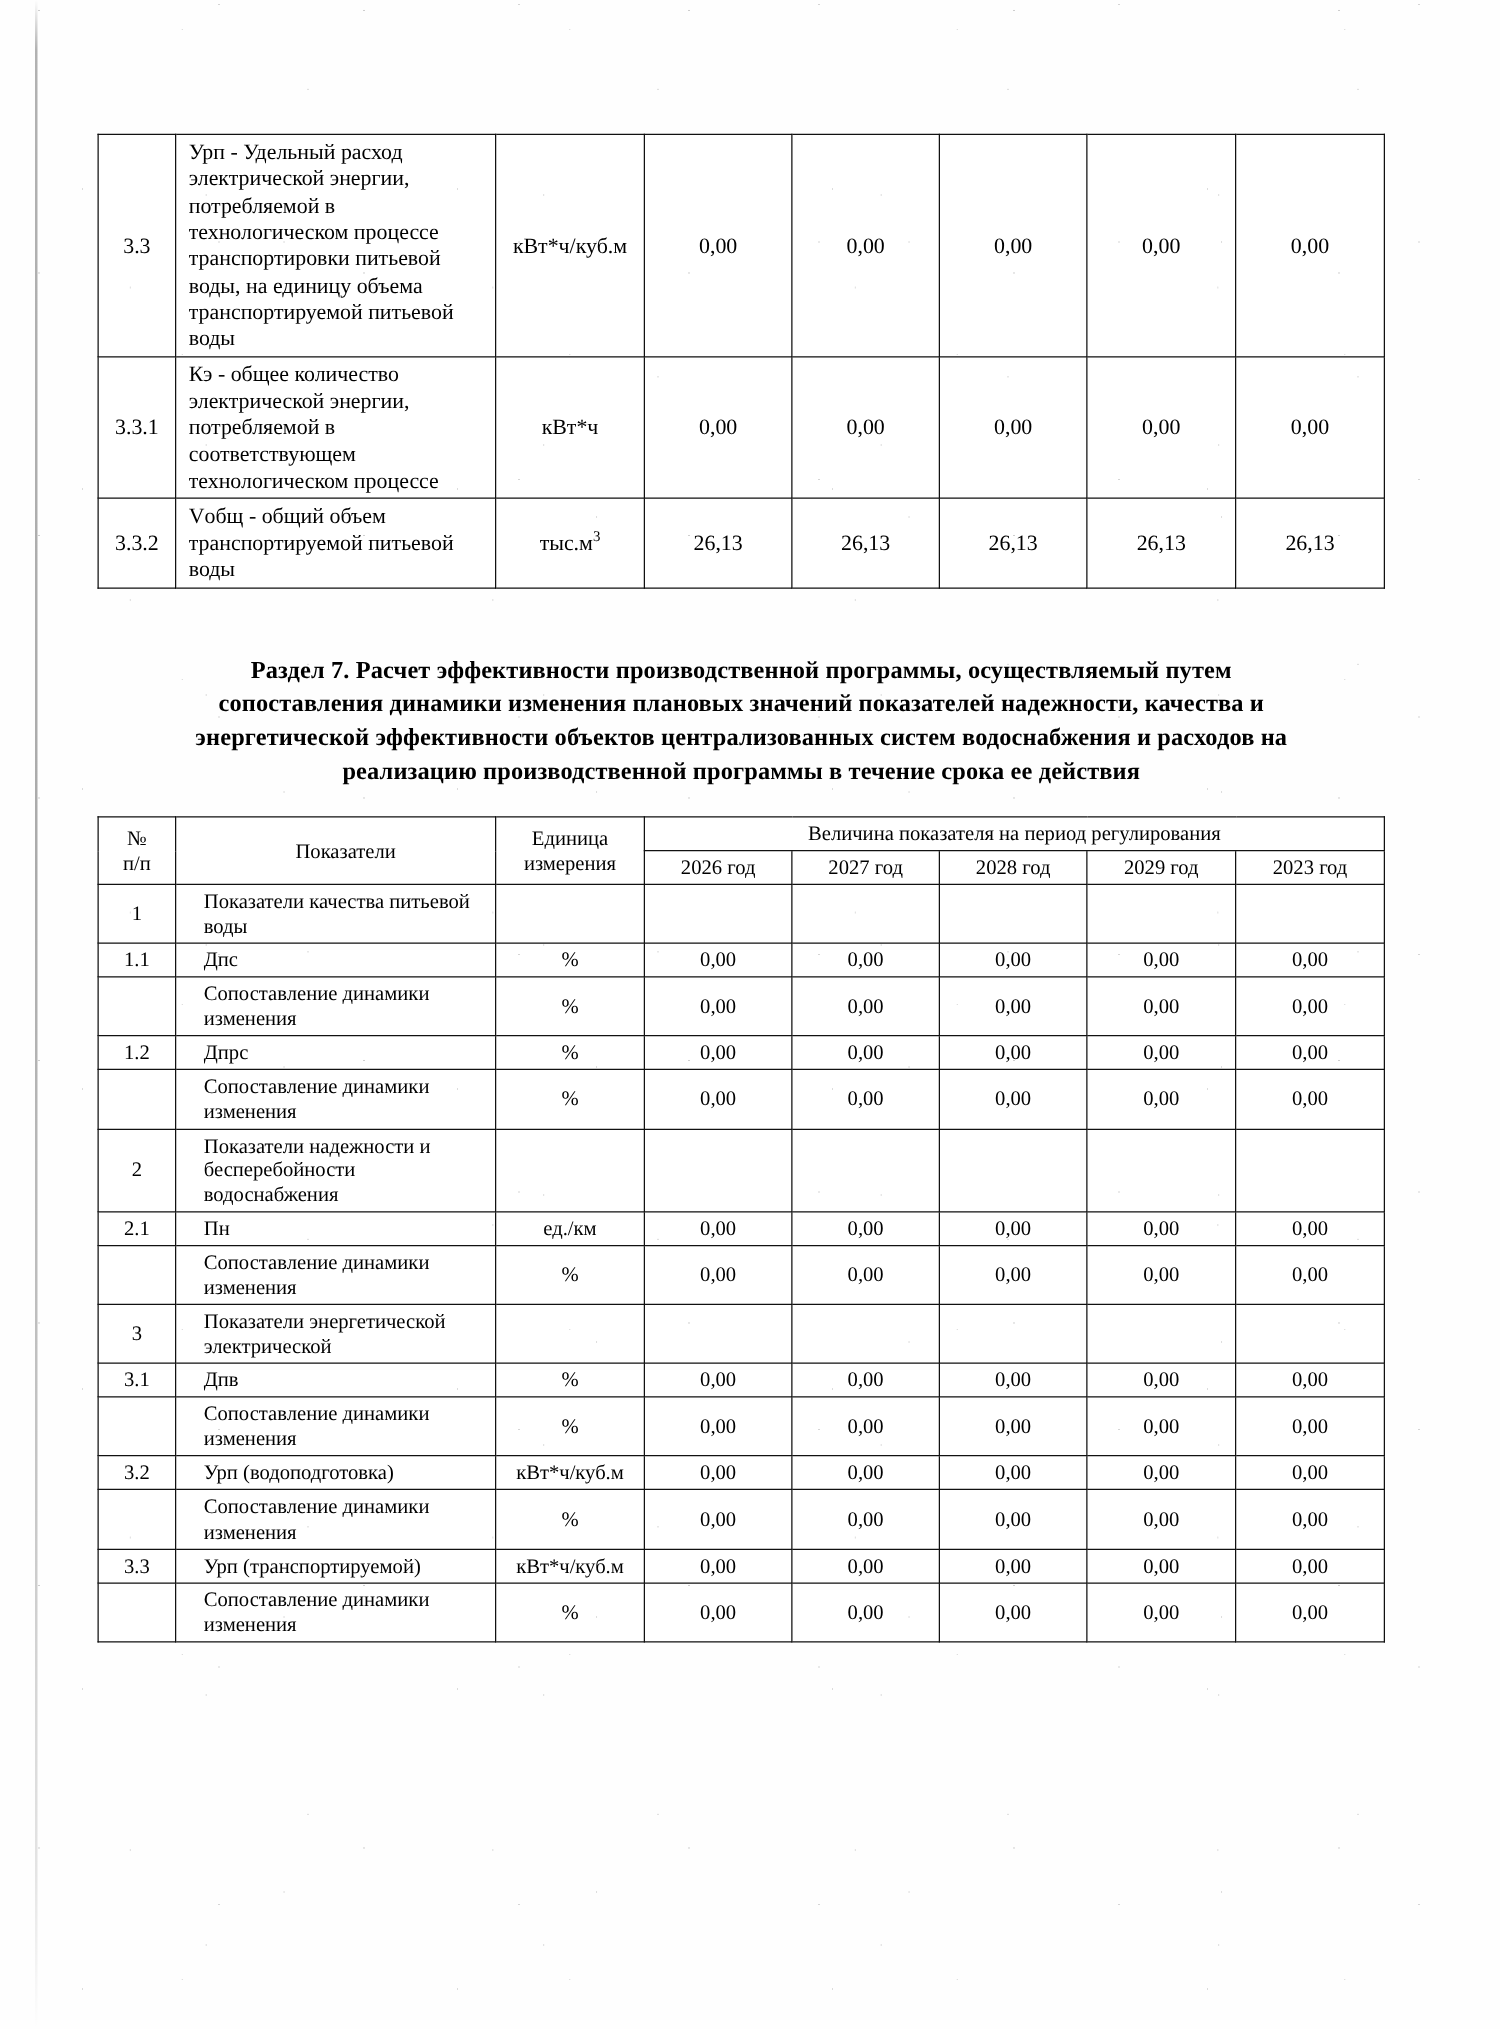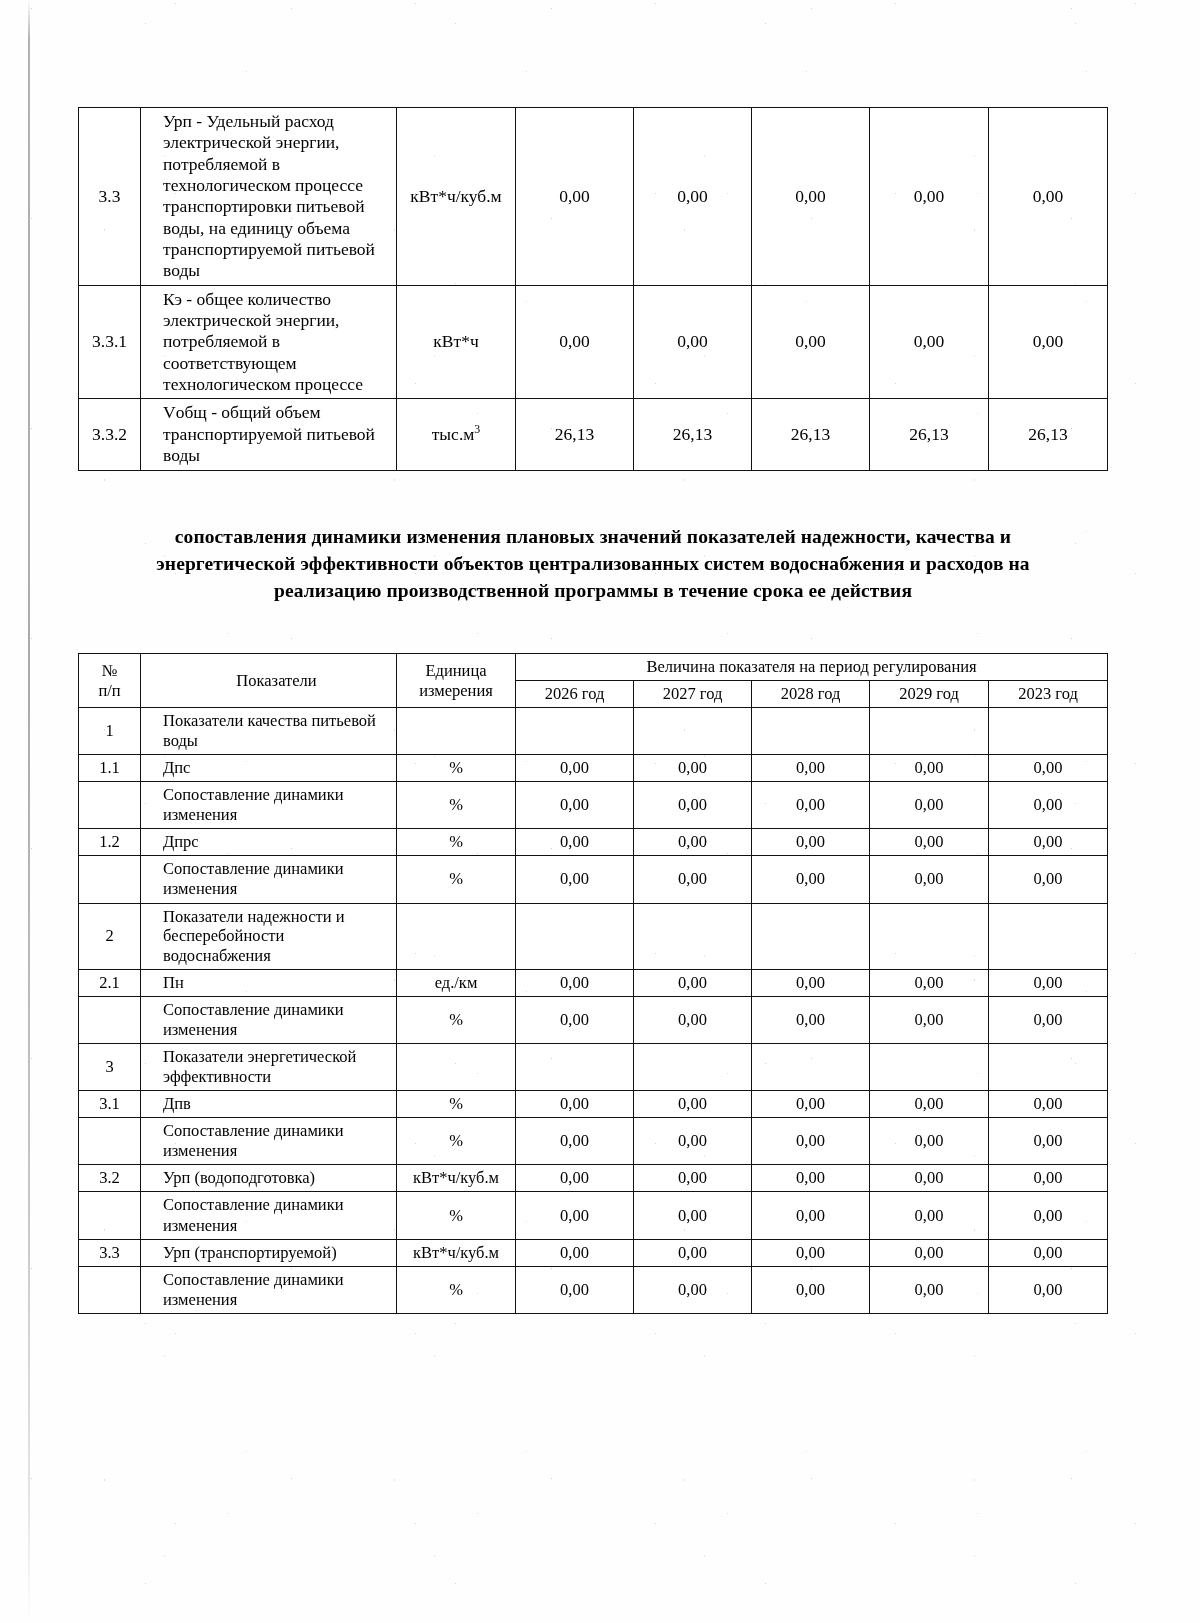--- a/index.html
+++ b/index.html
@@ -72,21 +72,21 @@
 
   
   #top-table-wrap {
     position: absolute;
     left: 78px;
     top: 107px;
     width: 1029px;
   }
   #top-table { width: 1029px; }
   #top-table td { height: 26px; }
-  #top-table .c-name { padding-left: 22px; }
+  #top-table .c-name { padding-left: 10px; }
 
   
   #section-heading {
     position: absolute;
     left: 78px;
     top: 524px;
     width: 1030px;
     text-align: center;
     font-weight: bold;
     font-size: 19.5px;
@@ -159,20 +159,21 @@
             <td class="c-val">26,13</td>
             <td class="c-val">26,13</td>
             <td class="c-val">26,13</td>
             <td class="c-val">26,13</td>
           </tr>
         </tbody>
     </table>
   </div>
 
   <div id="section-heading">
+    <div class="lead">Раздел 7.  Расчет эффективности производственной программы, осуществляемый путем</div>
     <div>сопоставления динамики изменения плановых значений показателей надежности, качества и</div>
     <div>энергетической эффективности объектов централизованных систем водоснабжения и расходов на</div>
     <div>реализацию производственной программы в течение срока ее действия</div>
   </div>
 
   <div id="bottom-table-wrap">
     <table class="doc" id="bottom-table">
       <colgroup>
         <col style="width:62px">
         <col style="width:256px">
@@ -280,21 +281,21 @@
             <td class="c-name">Сопоставление динамики изменения</td>
             <td class="c-unit">%</td>
             <td class="c-val">0,00</td>
             <td class="c-val">0,00</td>
             <td class="c-val">0,00</td>
             <td class="c-val">0,00</td>
             <td class="c-val">0,00</td>
           </tr>
           <tr class="row-group">
             <td class="c-num">3</td>
-            <td class="c-name">Показатели энергетической эффективности</td>
+            <td class="c-name">Показатели энергетической электрической</td>
             <td class="c-unit"></td>
             <td class="c-val"></td>
             <td class="c-val"></td>
             <td class="c-val"></td>
             <td class="c-val"></td>
             <td class="c-val"></td>
           </tr>
           <tr>
             <td class="c-num">3.1</td>
             <td class="c-name">Дпв</td>

